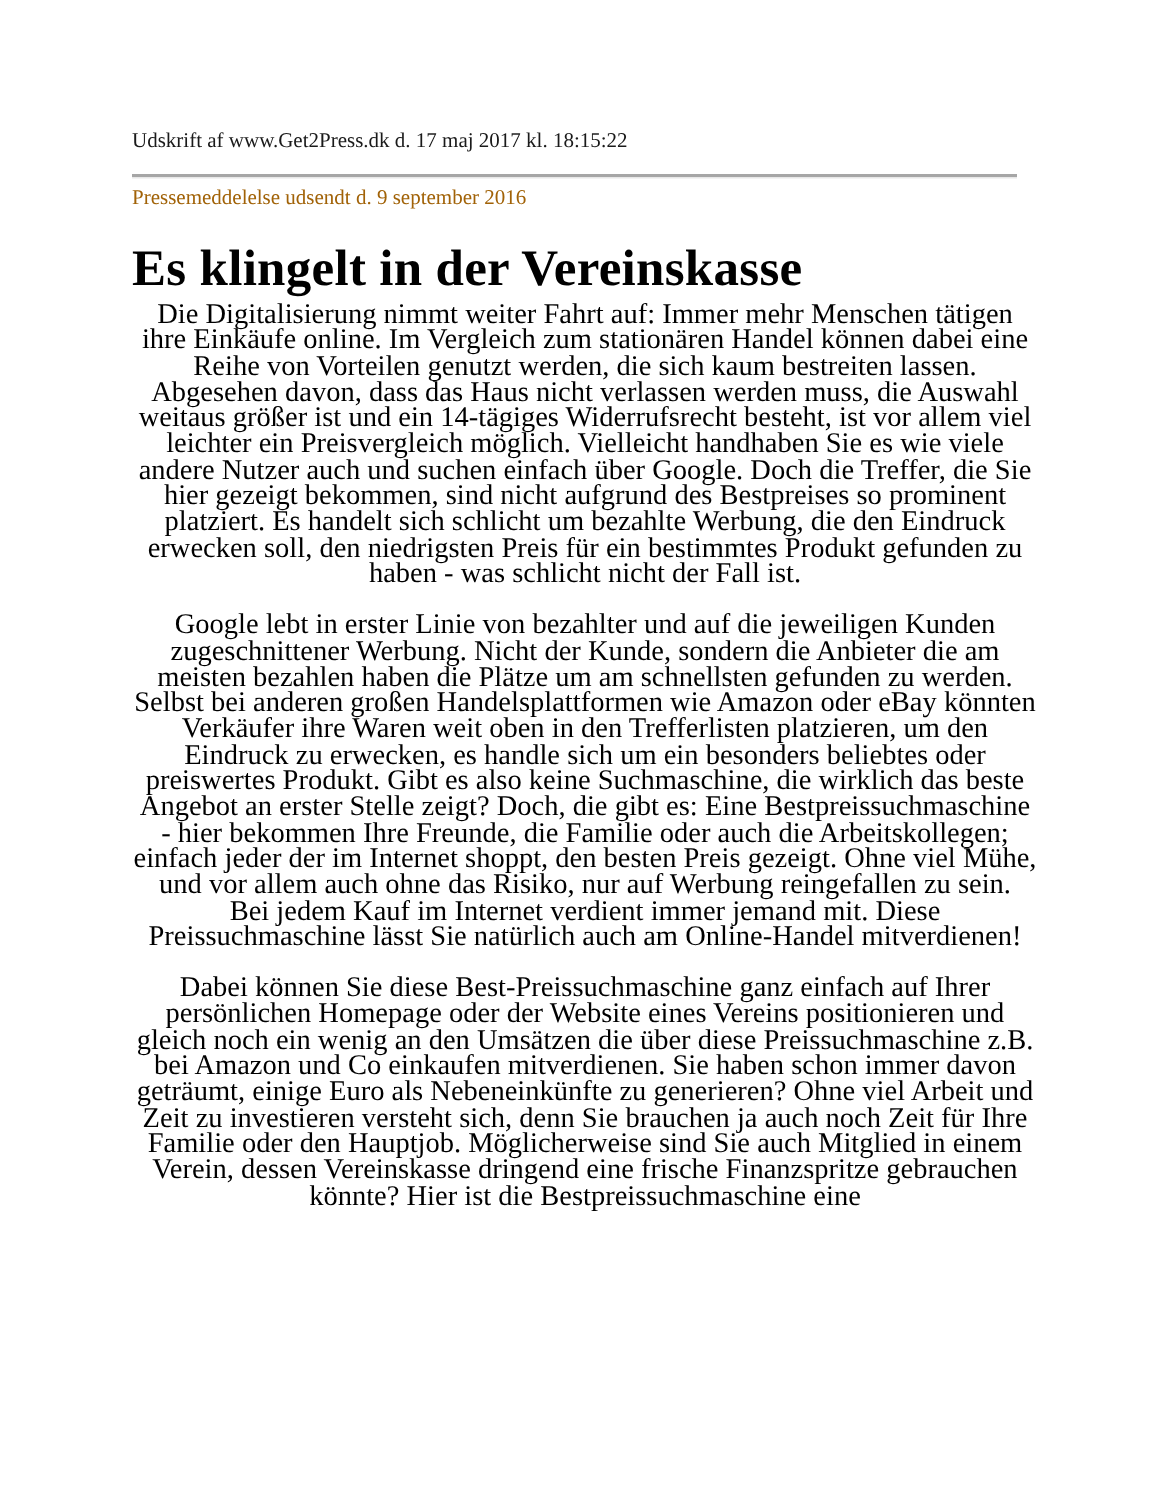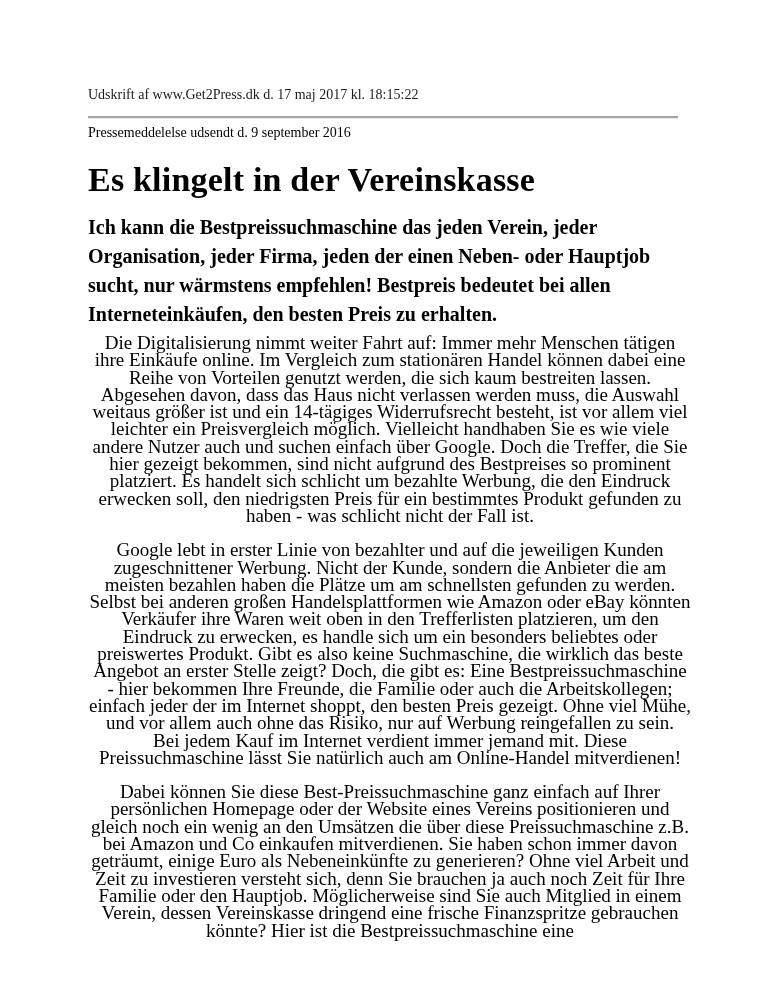--- a/index.html
+++ b/index.html
@@ -29,21 +29,21 @@
     border: none;
     border-top: 2px solid #a6a6a6;
     box-shadow: 0 1px 0 #e8e8e8;
     height: 0;
     margin: 13px 14px 0 0;
   }
   .release-info {
     margin-top: 6px;
     font-size: 14px;
     line-height: 17px;
-    color: #000000;
+    color: #a16207;
   }
   h1.article-title {
     margin-top: 22px;
     font-size: 34px;
     line-height: 33px;
     font-weight: bold;
     letter-spacing: 0.2px;
   }
   p.lead {
     margin-top: 17px;
@@ -72,21 +72,20 @@
   <div class="content">
 
     <div class="print-header">Udskrift af www.Get2Press.dk d. 17 maj 2017 kl. 18:15:22</div>
 
     <hr class="divider">
 
     <div class="release-info">Pressemeddelelse udsendt d. 9 september 2016</div>
 
     <h1 class="article-title">Es klingelt in der Vereinskasse</h1>
 
-    <p class="lead">Ich kann die Bestpreissuchmaschine das jeden Verein, jeder Organisation, jeder Firma, jeden der einen Neben- oder Hauptjob sucht, nur wärmstens empfehlen! Bestpreis bedeutet bei allen Interneteinkäufen, den besten Preis zu erhalten.</p>
 
     <p class="body-paragraph first">Die Digitalisierung nimmt weiter Fahrt auf: Immer mehr Menschen tätigen ihre Einkäufe online. Im Vergleich zum stationären Handel können dabei eine Reihe von Vorteilen genutzt werden, die sich kaum bestreiten lassen. Abgesehen davon, dass das Haus nicht verlassen werden muss, die Auswahl weitaus größer ist und ein 14-tägiges Widerrufsrecht besteht, ist vor allem viel leichter ein Preisvergleich möglich. Vielleicht handhaben Sie es wie viele andere Nutzer auch und suchen einfach über Google. Doch die Treffer, die Sie hier gezeigt bekommen, sind nicht aufgrund des Bestpreises so prominent platziert. Es handelt sich schlicht um bezahlte Werbung, die den Eindruck erwecken soll, den niedrigsten Preis für ein bestimmtes Produkt gefunden zu haben - was schlicht nicht der Fall ist.</p>
 
 
     <p class="body-paragraph">Google lebt in erster Linie von bezahlter und auf die jeweiligen Kunden zugeschnittener Werbung. Nicht der Kunde, sondern die Anbieter die am meisten bezahlen haben die Plätze um am schnellsten gefunden zu werden. Selbst bei anderen großen Handelsplattformen wie Amazon oder eBay könnten Verkäufer ihre Waren weit oben in den Trefferlisten platzieren, um den Eindruck zu erwecken, es handle sich um ein besonders beliebtes oder preiswertes Produkt. Gibt es also keine Suchmaschine, die wirklich das beste Angebot an erster Stelle zeigt? Doch, die gibt es: Eine Bestpreissuchmaschine - hier bekommen Ihre Freunde, die Familie oder auch die Arbeitskollegen; einfach jeder der im Internet shoppt, den besten Preis gezeigt. Ohne viel Mühe, und vor allem auch ohne das Risiko, nur auf Werbung reingefallen zu sein.
 Bei jedem Kauf im Internet verdient immer jemand mit. Diese Preissuchmaschine lässt Sie natürlich auch am Online-Handel mitverdienen!</p>
 
     <p class="body-paragraph">Dabei können Sie diese Best-Preissuchmaschine ganz einfach auf Ihrer persönlichen Homepage oder der Website eines Vereins positionieren und gleich noch ein wenig an den Umsätzen die über diese Preissuchmaschine z.B. bei Amazon und Co einkaufen mitverdienen. Sie haben schon immer davon geträumt, einige Euro als Nebeneinkünfte zu generieren? Ohne viel Arbeit und Zeit zu investieren versteht sich, denn Sie brauchen ja auch noch Zeit für Ihre Familie oder den Hauptjob. Möglicherweise sind Sie auch Mitglied in einem Verein, dessen Vereinskasse dringend eine frische Finanzspritze gebrauchen könnte? Hier ist die Bestpreissuchmaschine eine</p>
 
   </div>

